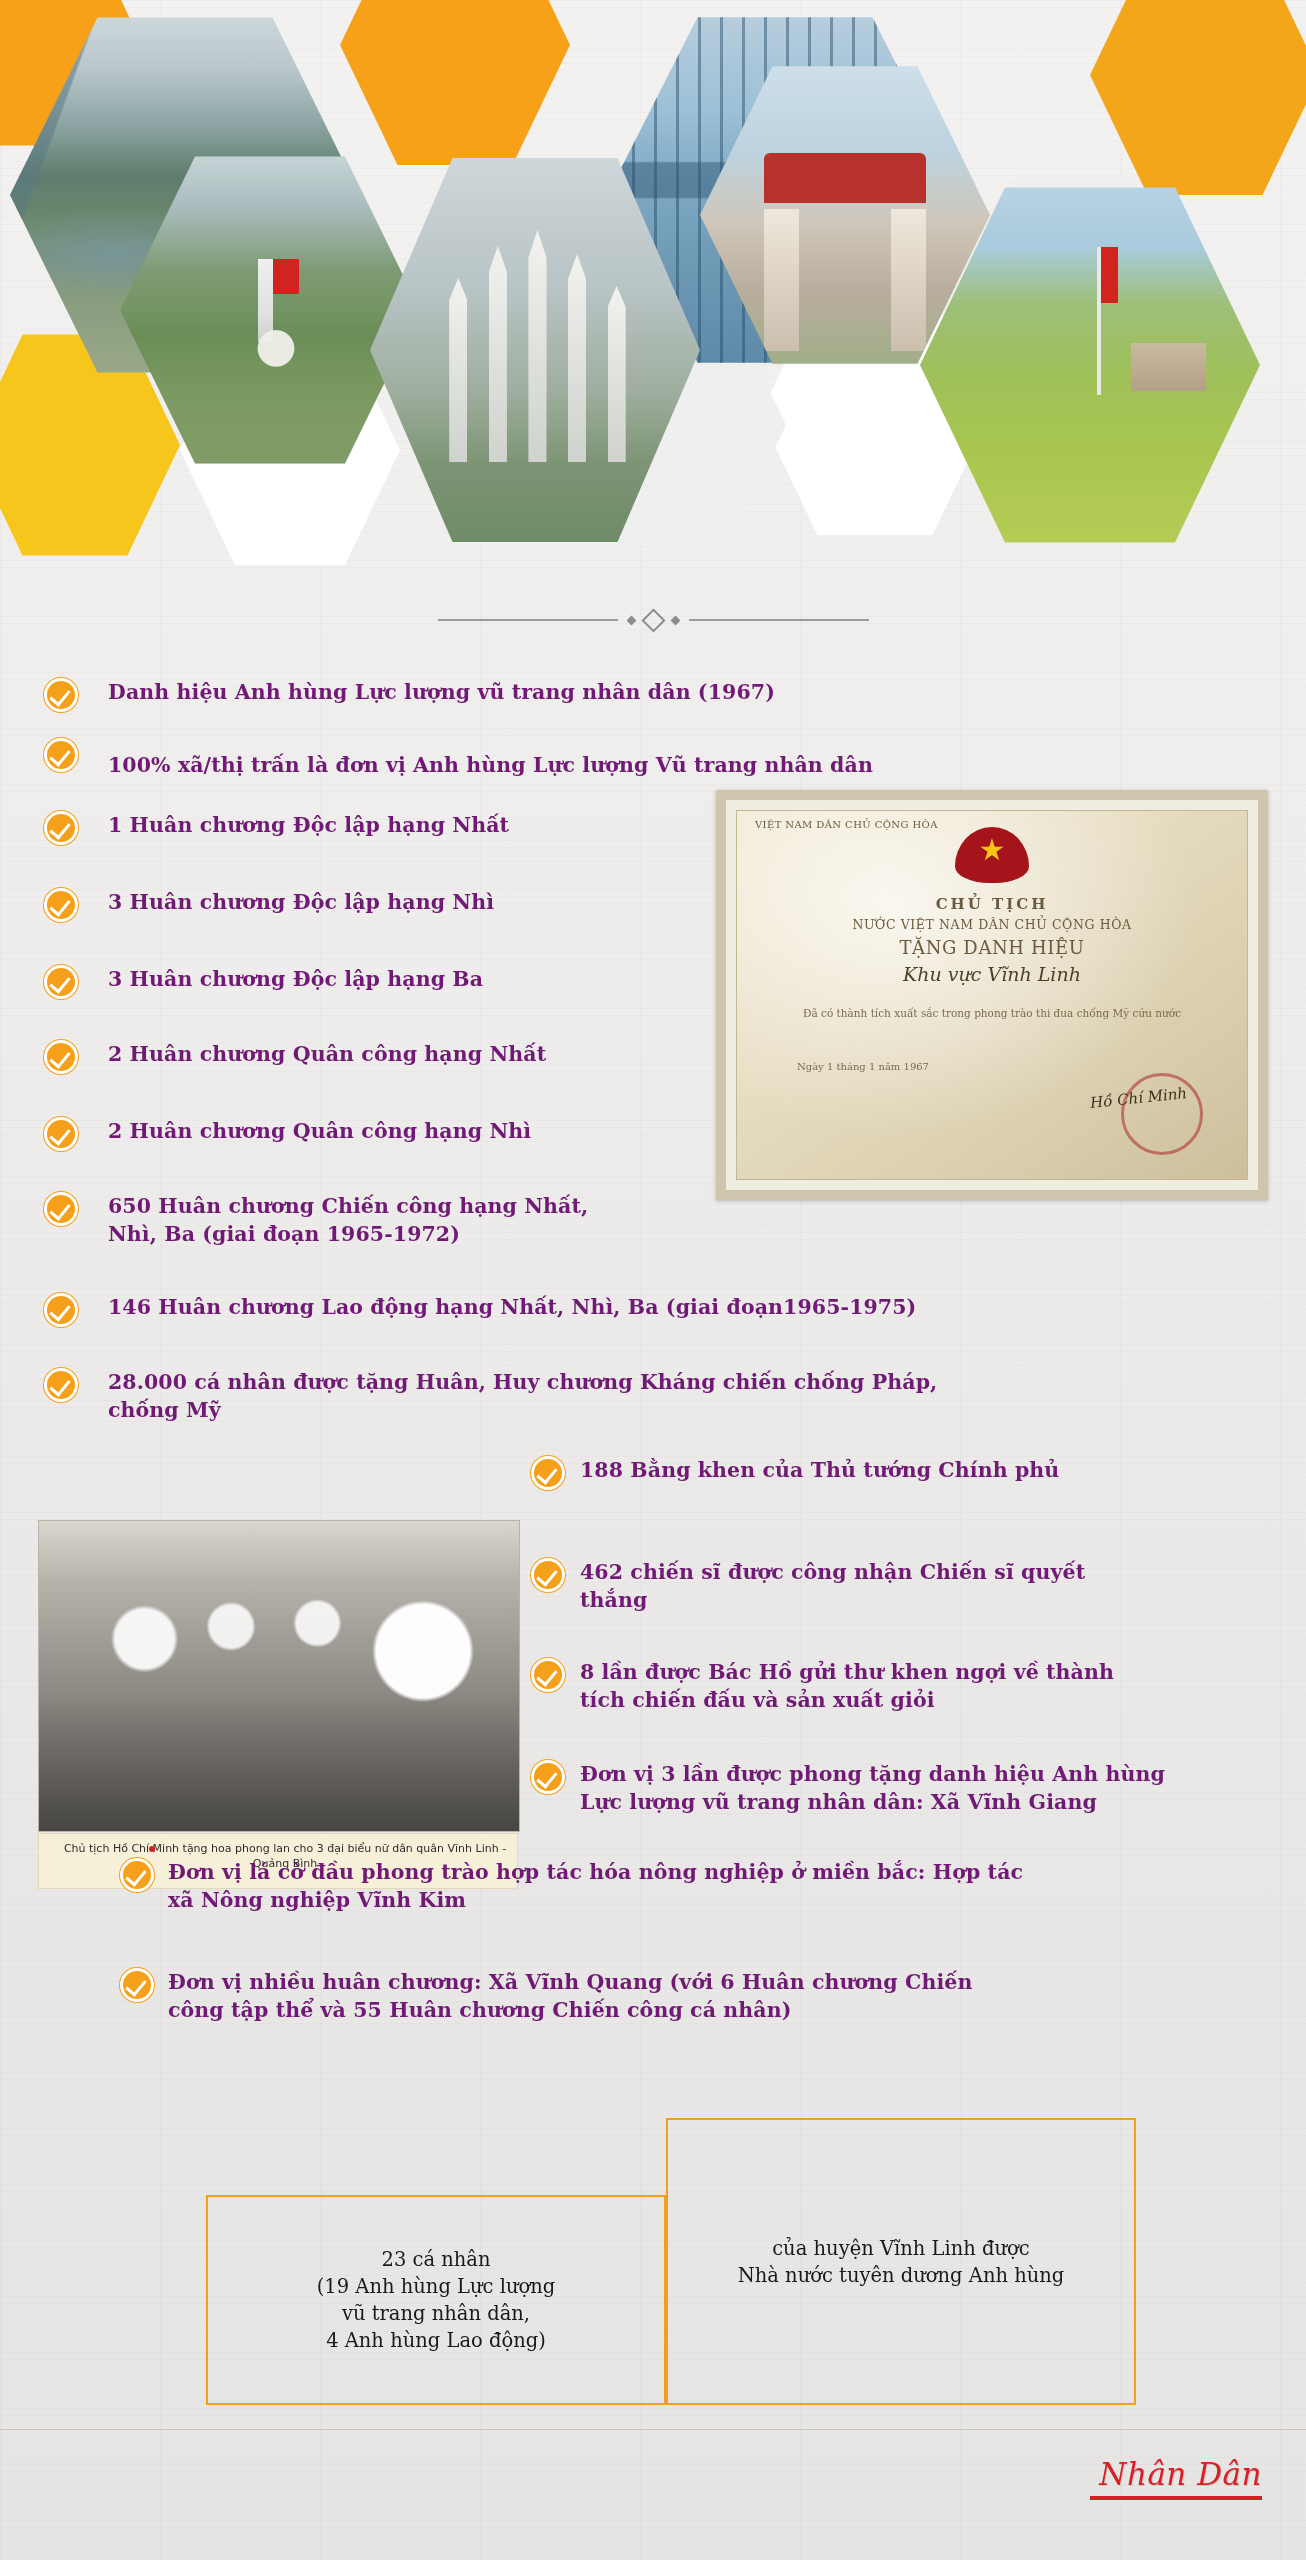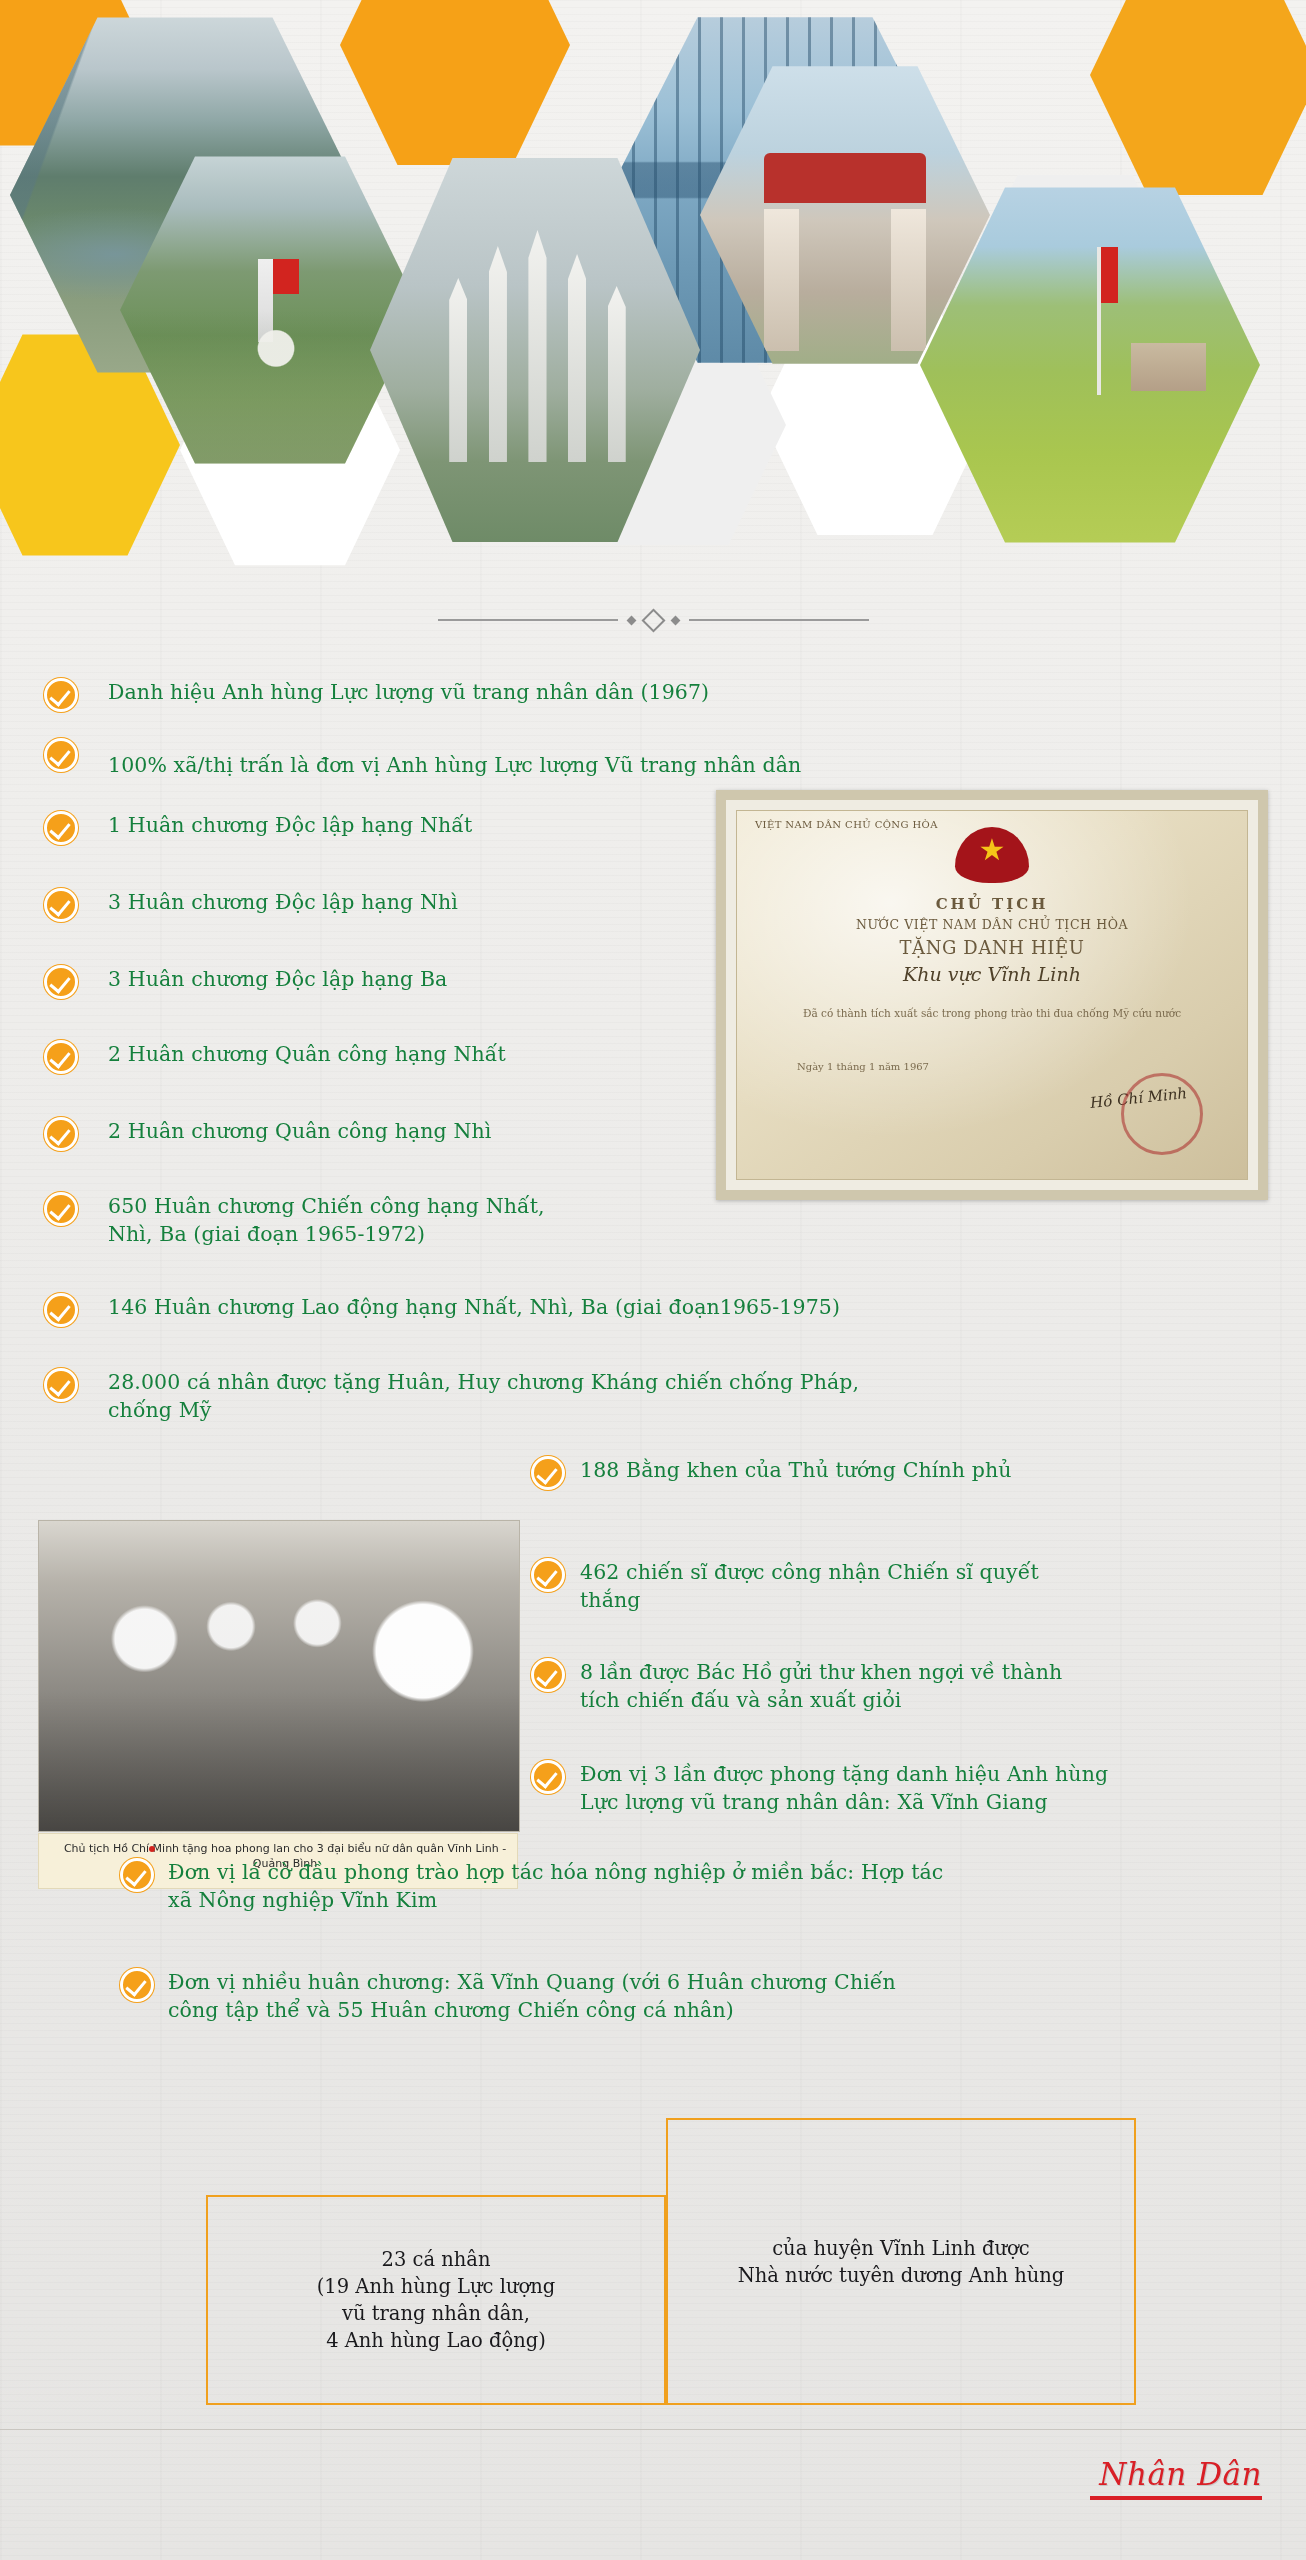--- a/index.html
+++ b/index.html
@@ -147,24 +147,24 @@
   }
   .check::after{
     content:"";
     position:absolute; left:10px; top:8px;
     width:9px; height:16px;
     border:solid #ffffff; border-width:0 3px 3px 0;
     transform:rotate(40deg);
   }
   .item-text {
     position:absolute;
-    font-weight:400;
+    font-weight:700;
     font-size:20.5px;
     line-height:28px;
-    color:#15803d;
+    color:#701a75;
     letter-spacing:.1px;
   }
 
   
   .cert {
     position:absolute;
     left:716px; top:790px; width:552px; height:410px;
     background:#efece2;
     border:10px solid #cfc7ad;
     box-sizing:border-box;
@@ -313,21 +313,21 @@
   <span class="dia"></span>
   <span class="dot"></span>
   <span class="line"></span>
 </div>
 
 <div class="cert">
   <div class="cert-paper">
     <div class="cert-star"></div>
     <div class="cert-l1">VIỆT NAM DÂN CHỦ CỘNG HÒA</div>
     <div class="cert-l2">CHỦ TỊCH</div>
-    <div class="cert-l3">NƯỚC VIỆT NAM DÂN CHỦ TỊCH HÒA</div>
+    <div class="cert-l3">NƯỚC VIỆT NAM DÂN CHỦ CỘNG HÒA</div>
     <div class="cert-l4">TẶNG DANH HIỆU</div>
     <div class="cert-l5">Khu vực Vĩnh Linh</div>
     <div class="cert-l6">Đã có thành tích xuất sắc trong phong trào thi đua chống Mỹ cứu nước</div>
     <div class="cert-date">Ngày 1 tháng 1 năm 1967</div>
     <div class="cert-sig">Hồ Chí Minh</div>
     <div class="cert-seal"></div>
   </div>
 </div>
 
 <div class="photo-bw"></div>

